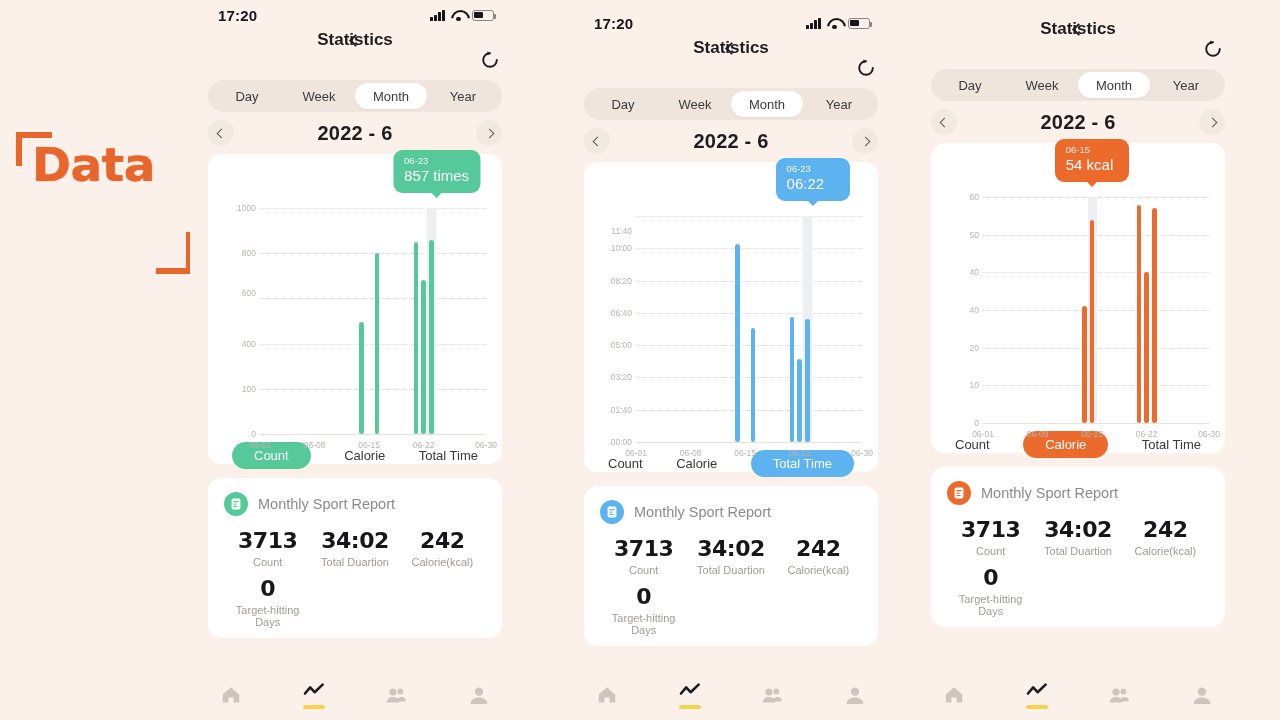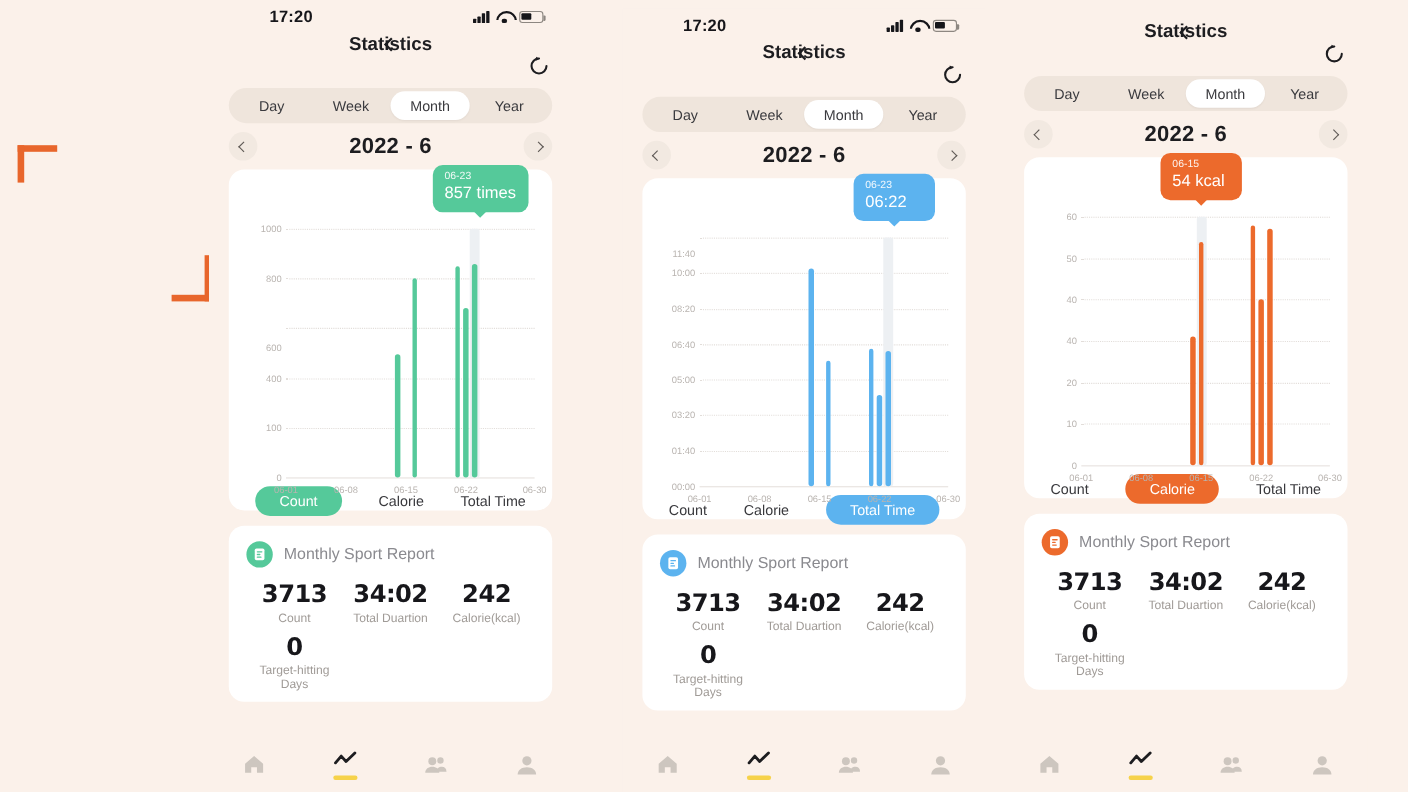--- a/index.html
+++ b/index.html
@@ -30,21 +30,21 @@
     position: absolute; background: #fbf1ea; overflow: hidden;
   }
   #phone1 { left: 190px; top: 0px;  width: 330px; height: 720px; }
   #phone2 { left: 566px; top: 8px;  width: 330px; height: 712px; }
   #phone3 { left: 913px; top: 19px; width: 330px; height: 701px; }
 
   .statusbar {
     height: 30px; display: flex; align-items: center;
     justify-content: space-between; padding: 0 26px 0 28px;
   }
-  .sb-time { font-size: 15px; font-weight: 700; color: #16161a; letter-spacing: .2px; margin-left: 27px; }
+  .sb-time { font-size: 15px; font-weight: 700; color: #16161a; letter-spacing: .2px; }
   .sb-right { display: flex; align-items: center; gap: 6px; }
   .bars { display: flex; align-items: flex-end; gap: 1.5px; height: 11px; }
   .bars i { display: block; width: 2.6px; background: #16161a; border-radius: .6px; }
   .bars i:nth-child(1){height:4px} .bars i:nth-child(2){height:6px}
   .bars i:nth-child(3){height:8.5px} .bars i:nth-child(4){height:11px}
   .wifi { width: 15px; height: 11px; position: relative; }
   .wifi::before{
     content:""; position:absolute; left:0; top:0; width:15px; height:15px;
     border:2.4px solid #16161a; border-radius:50%;
     clip-path: polygon(0 0,100% 0,100% 46%,50% 46%,0 46%);
@@ -129,20 +129,21 @@
 </style>
 </head>
 <body>
 
 <div id="stage">
 
   <div class="annotation">
     <div class="brk brk-tl"></div>
     <div class="brk brk-br"></div>
     <div class="ann-text">
+      <span>Data</span>
     </div>
   </div>
 
   <div class="phone" id="phone1">
       <div class="statusbar">
     <div class="sb-time">17:20</div>
     <div class="sb-right">
       <div class="bars">
             <i></i>
             <i></i>
@@ -193,21 +194,21 @@
     <div class="plot">
       <div class="axisline" style="top:226px"></div>
           <div class="gridline" style="top:180.8px"></div>
           <div class="gridline" style="top:135.6px"></div>
           <div class="gridline" style="top:90.4px"></div>
           <div class="gridline" style="top:45.19999999999999px"></div>
           <div class="gridline" style="top:0px"></div>
           <div class="ylab" style="top:226px">0</div>
           <div class="ylab" style="top:180.8px">100</div>
           <div class="ylab" style="top:135.6px">400</div>
-          <div class="ylab" style="top:108px">600</div>
+          <div class="ylab" style="top:85px">600</div>
           <div class="ylab" style="top:45.19999999999999px">800</div>
           <div class="ylab" style="top:0px">1000</div>
       <div class="bars-area">
             <div class="hl" style="left:calc(75.86206896551724% - 4.5px); height:226px; top:0"></div>
             <div class="bar" style="left:calc(44.827586206896555% - 2.25px); height:112.322px; background:#55c99a" title="06-14"></div>
             <div class="bar" style="left:calc(51.724137931034484% - 2.25px); height:180.8px; background:#55c99a" title="06-16"></div>
             <div class="bar" style="left:calc(68.96551724137932% - 2.25px); height:192.1px; background:#55c99a" title="06-21"></div>
             <div class="bar" style="left:calc(72.41379310344827% - 2.25px); height:153.906px; background:#55c99a" title="06-22"></div>
             <div class="bar" style="left:calc(75.86206896551724% - 2.25px); height:193.682px; background:#55c99a" title="06-23"></div>
           </div>

